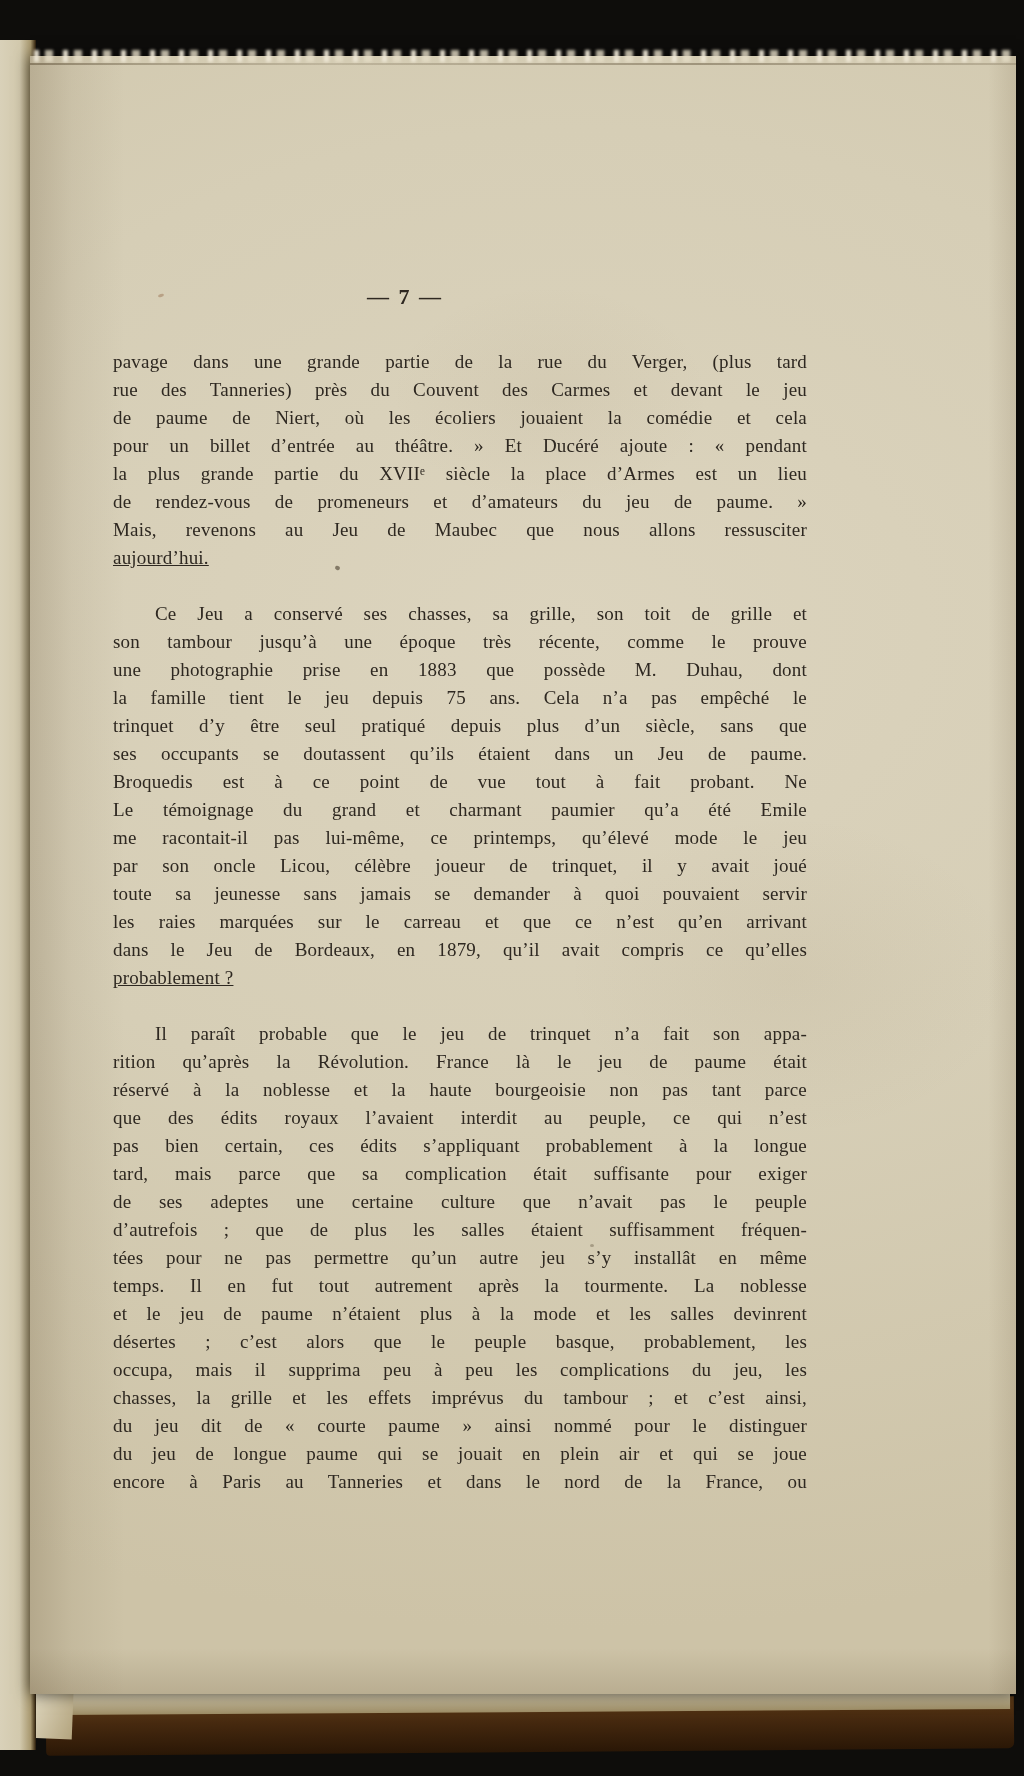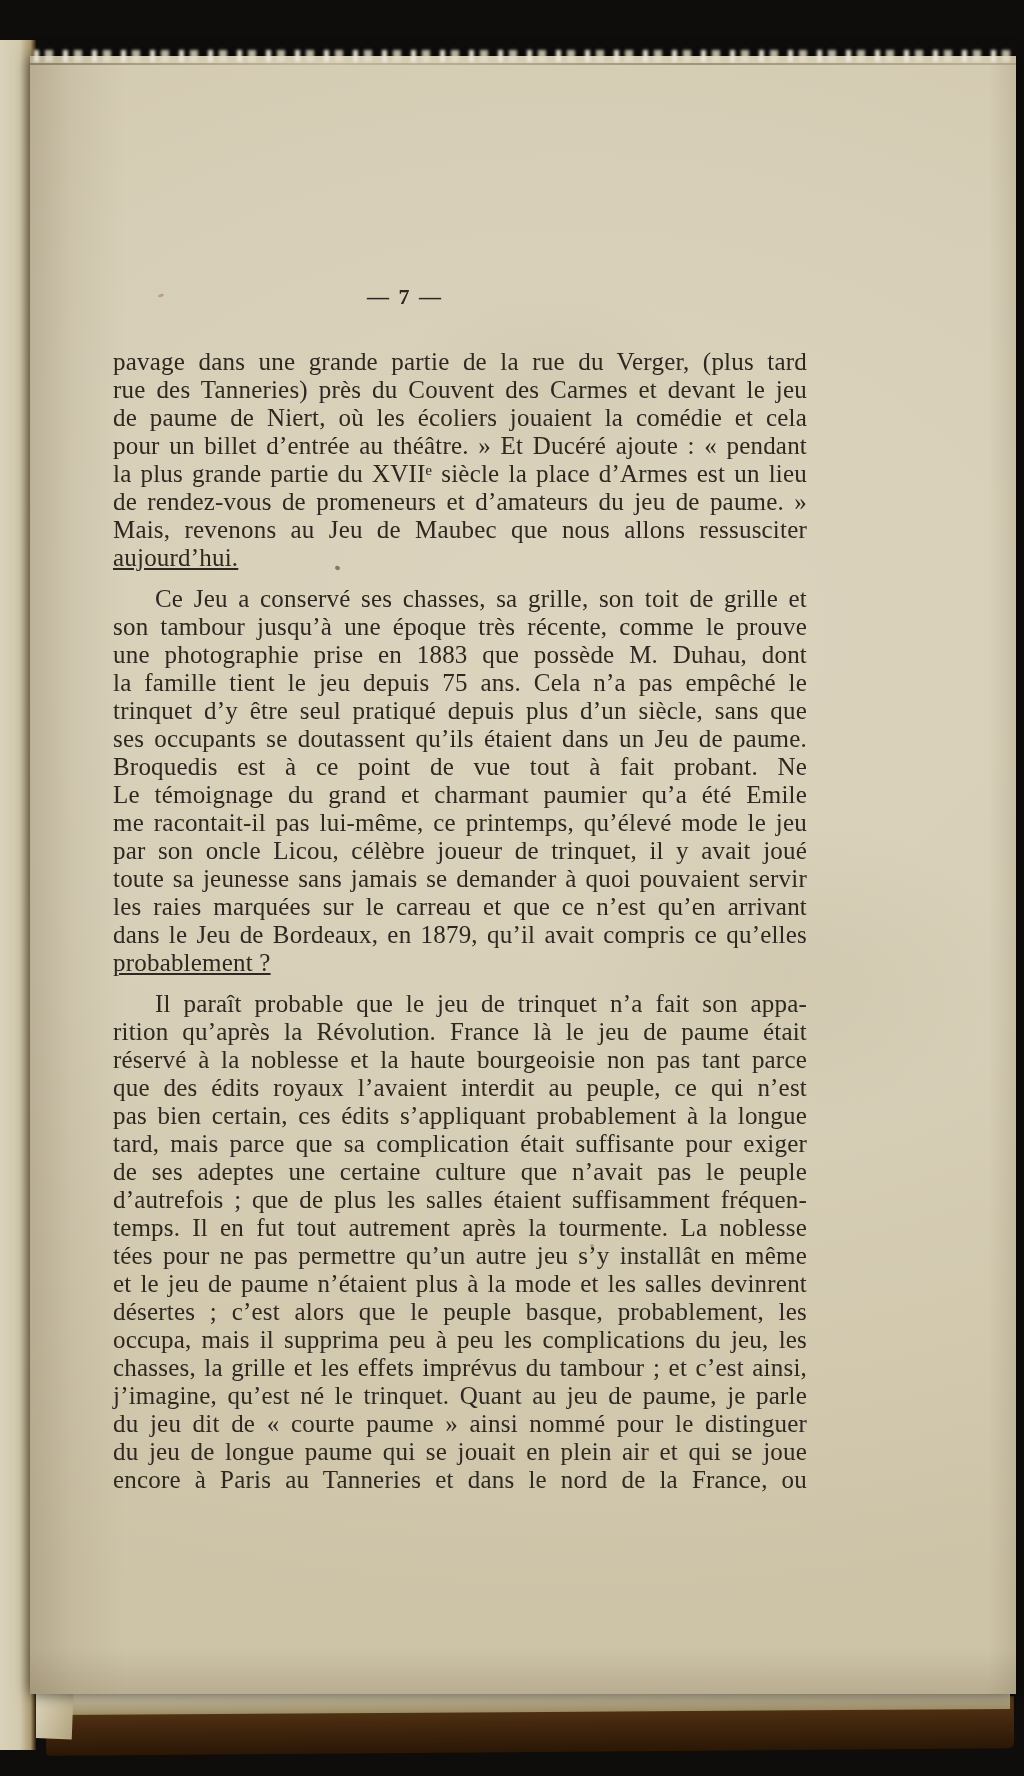--- a/index.html
+++ b/index.html
@@ -66,23 +66,23 @@
   .page-number{
     position:absolute; left:290px; top:228px; width:170px;
     text-align:center;
     font-size:22px; font-weight:bold; letter-spacing:2px;
     color:var(--ink,#2e2821);
   }
 
   .text-block{
     position:absolute; left:83px; top:292px; width:694px;
     color:var(--ink,#2e2821);
-    font-size:25px; line-height:28px; letter-spacing:0.2px;
+    font-size:19px; line-height:28px; letter-spacing:0.2px;
   }
-  .para + .para{ margin-top:13px; }
+  .para + .para{ margin-top:28px; }
   .line{
     text-align:justify; text-align-last:justify; text-justify:inter-word;
     height:28px; overflow:visible; white-space:nowrap;
   }
   .line{ white-space:normal; }
   .para.indent .line:first-child{ text-indent:42px; }
   .line.short-last{ text-align-last:left;text-decoration:underline; }
 
   
   .speck{ position:absolute; border-radius:50%; }
@@ -131,27 +131,26 @@
       </div>
       <div class="para indent">
         <div class="line">Il paraît probable que le jeu de trinquet n’a fait son appa-</div>
         <div class="line">rition qu’après la Révolution. France là le jeu de paume était</div>
         <div class="line">réservé à la noblesse et la haute bourgeoisie non pas tant parce</div>
         <div class="line">que des édits royaux l’avaient interdit au peuple, ce qui n’est</div>
         <div class="line">pas bien certain, ces édits s’appliquant probablement à la longue</div>
         <div class="line">tard, mais parce que sa complication était suffisante pour exiger</div>
         <div class="line">de ses adeptes une certaine culture que n’avait pas le peuple</div>
         <div class="line">d’autrefois ; que de plus les salles étaient suffisamment fréquen-</div>
+        <div class="line">tées pour ne pas permettre qu’un autre jeu s’y installât en même</div>
         <div class="line">temps. Il en fut tout autrement après la tourmente. La noblesse</div>
-        <div class="line">tées pour ne pas permettre qu’un autre jeu s’y installât en même</div>
         <div class="line">et le jeu de paume n’étaient plus à la mode et les salles devinrent</div>
         <div class="line">désertes ; c’est alors que le peuple basque, probablement, les</div>
         <div class="line">occupa, mais il supprima peu à peu les complications du jeu, les</div>
         <div class="line">chasses, la grille et les effets imprévus du tambour ; et c’est ainsi,</div>
-        <div class="line">j’imagine, qu’est né le trinquet. Quant au jeu de paume, je parle</div>
         <div class="line">du jeu dit de « courte paume » ainsi nommé pour le distinguer</div>
         <div class="line">du jeu de longue paume qui se jouait en plein air et qui se joue</div>
         <div class="line">encore à Paris au Tanneries et dans le nord de la France, ou</div>
       </div>
     </div>
   <div class="speck s1"></div>
   <div class="speck s2"></div>
   <div class="speck s3"></div>
 </div>
 

